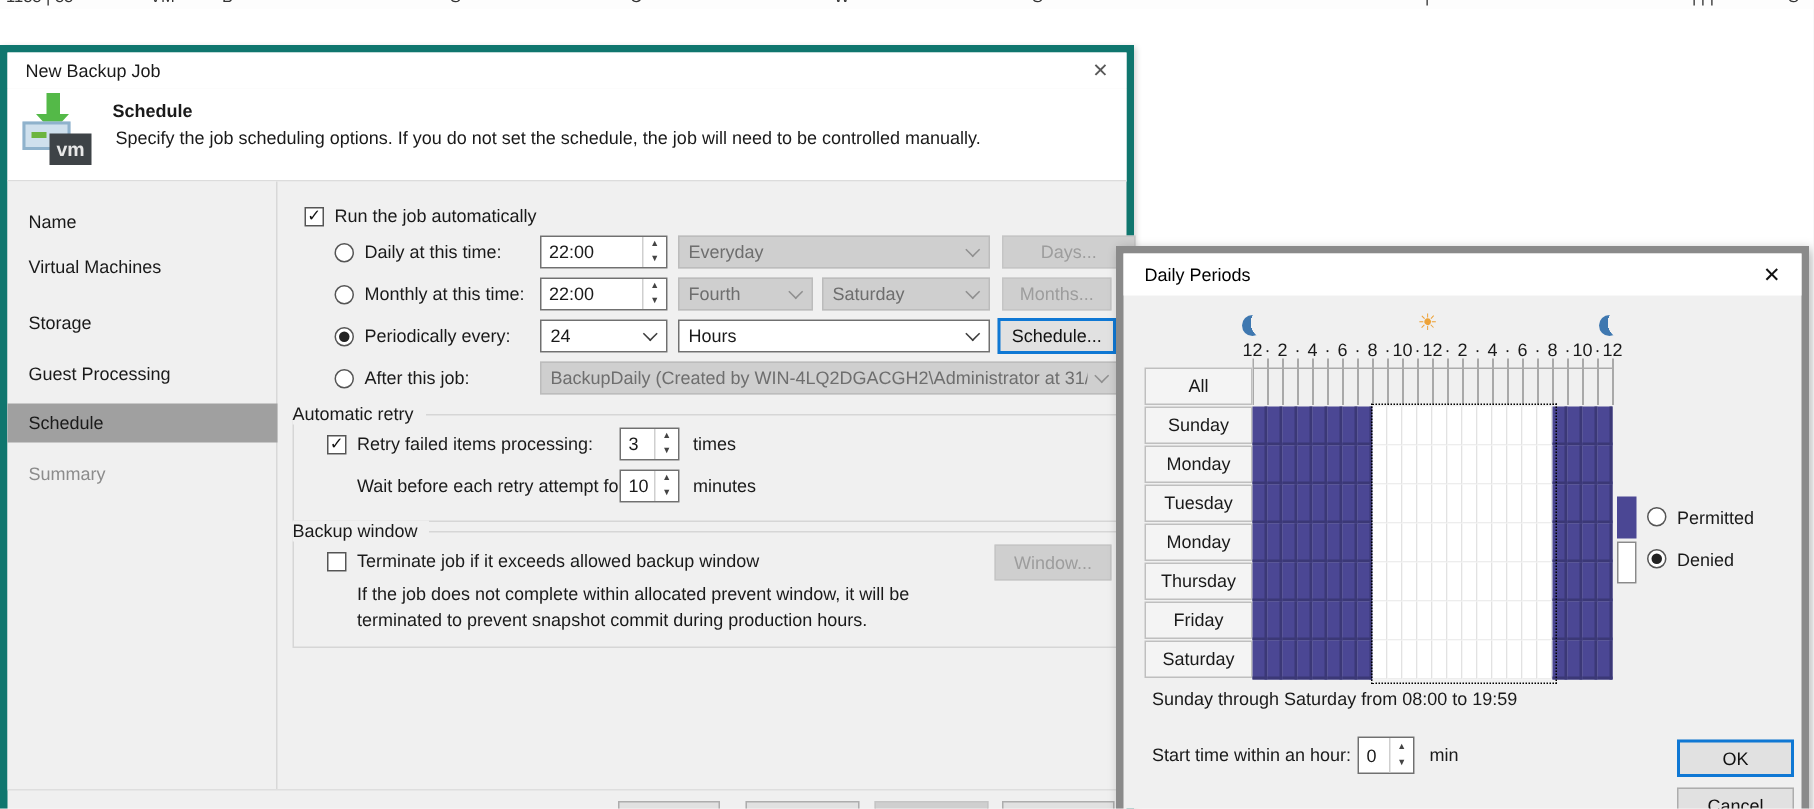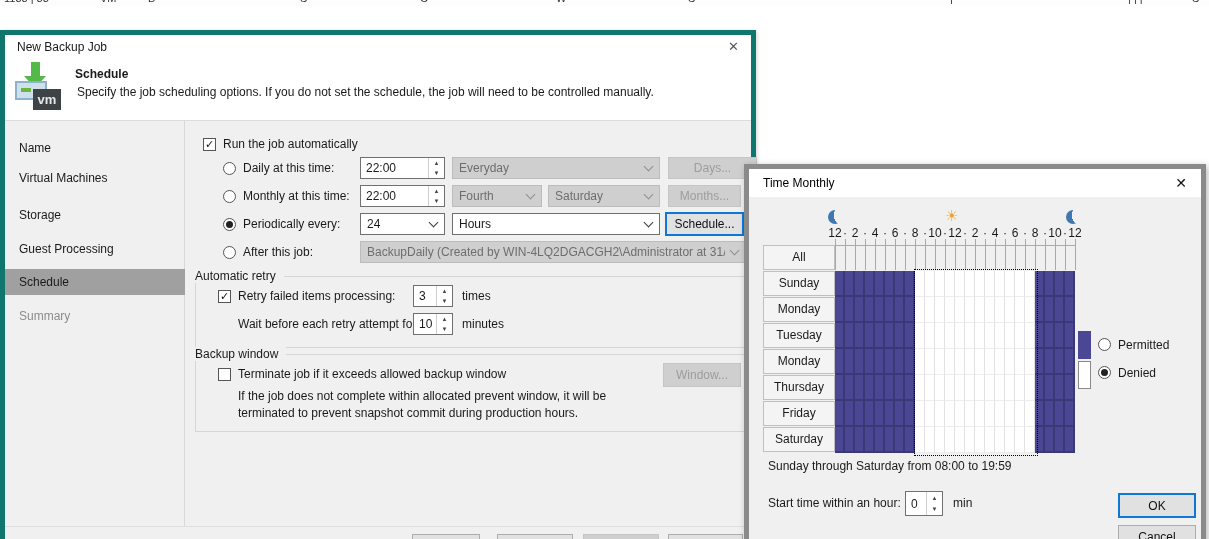--- a/index.html
+++ b/index.html
@@ -228,21 +228,21 @@
       <span>Finish</span>
     </div>
   <div class="btn" style="left:663px;top:499px;width:75px;height:23px">
       <span>Cancel</span>
     </div>
 </div>
 <div id="bottom-strip"></div>
 
 <div id="tp-dialog" class="dialog">
   <div class="titlebar" style="height:28px">
-    <span class="title" style="top:7px;left:14px;color:#000">Time Monthly</span>
+    <span class="title" style="top:7px;left:14px;color:#000">Daily Periods</span>
     <span class="closex" style="top:6px;right:14px;color:#111;font-size:14px">✕</span>
   </div>
   <div id="tp-body">
     <span class="moon" style="left:79px;top:41px"></span>
     <span class="sun" style="left:196px;top:40px">☀</span>
     <span class="moon" style="left:317px;top:41px"></span>
 
     <div id="tp-ticks"></div>
     <div id="tp-allline"></div>
     <div class="daycell" style="left:14px;top:76px;width:72px;height:25px">All</div>

